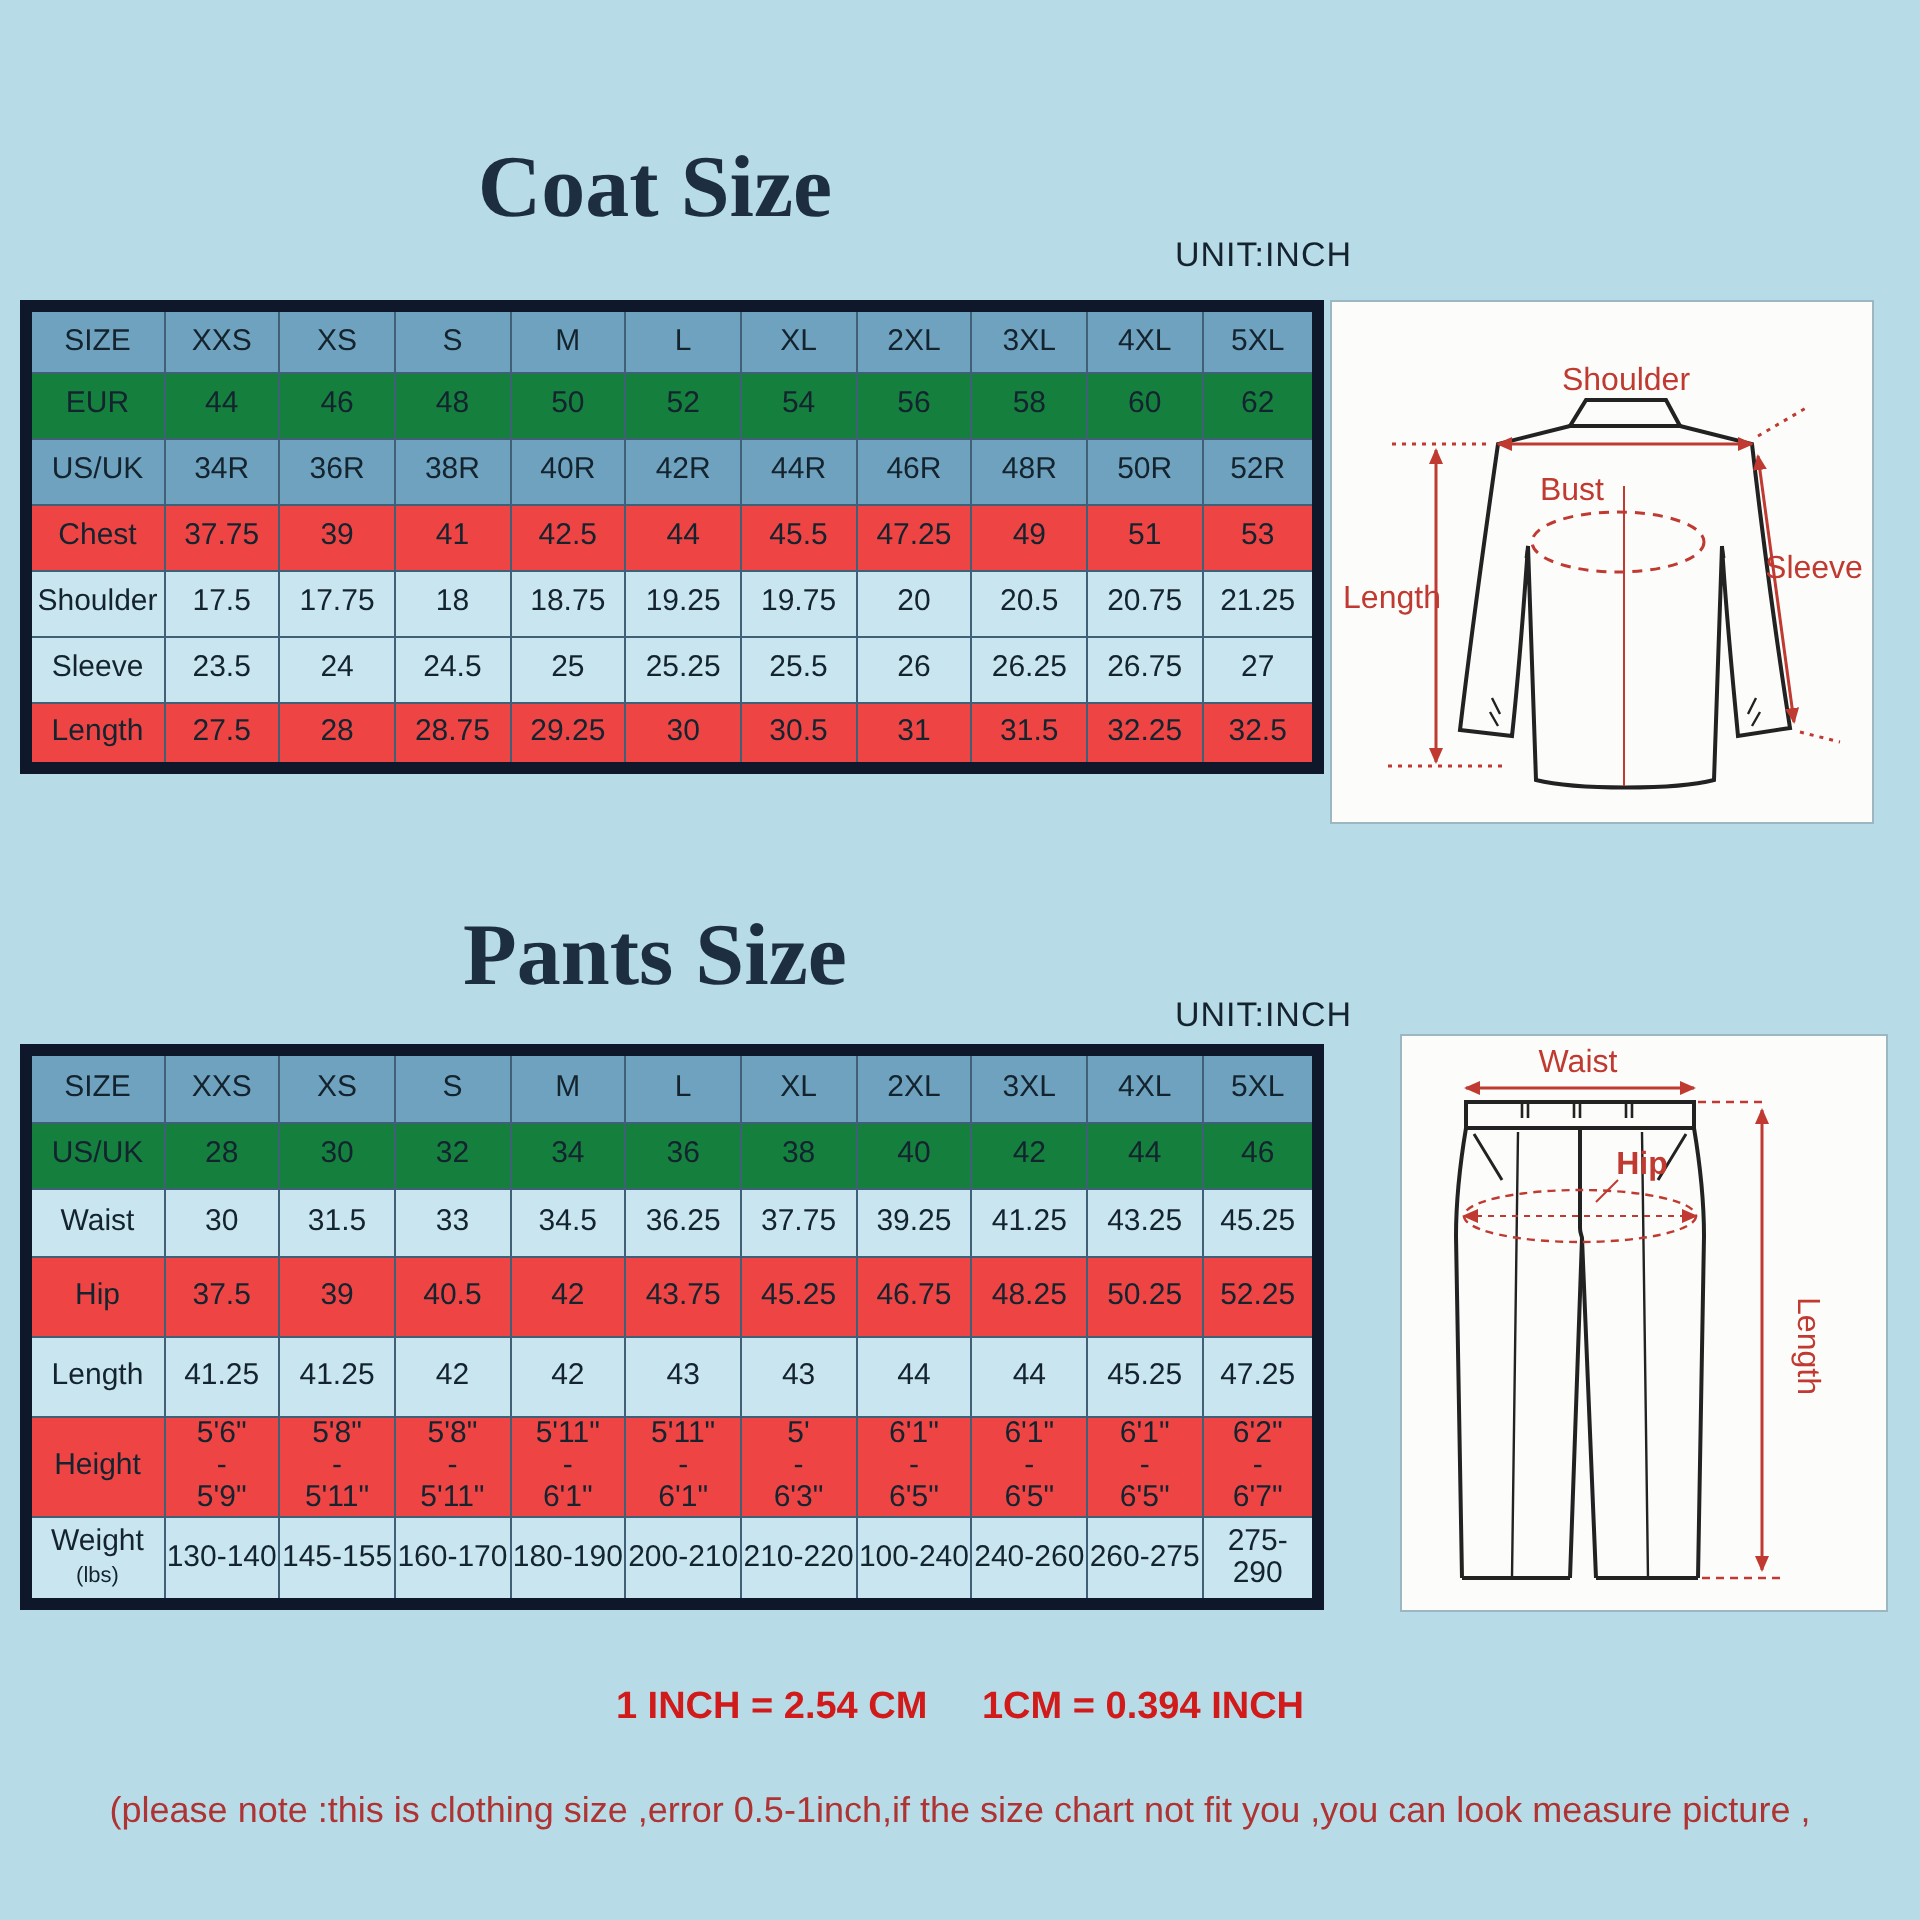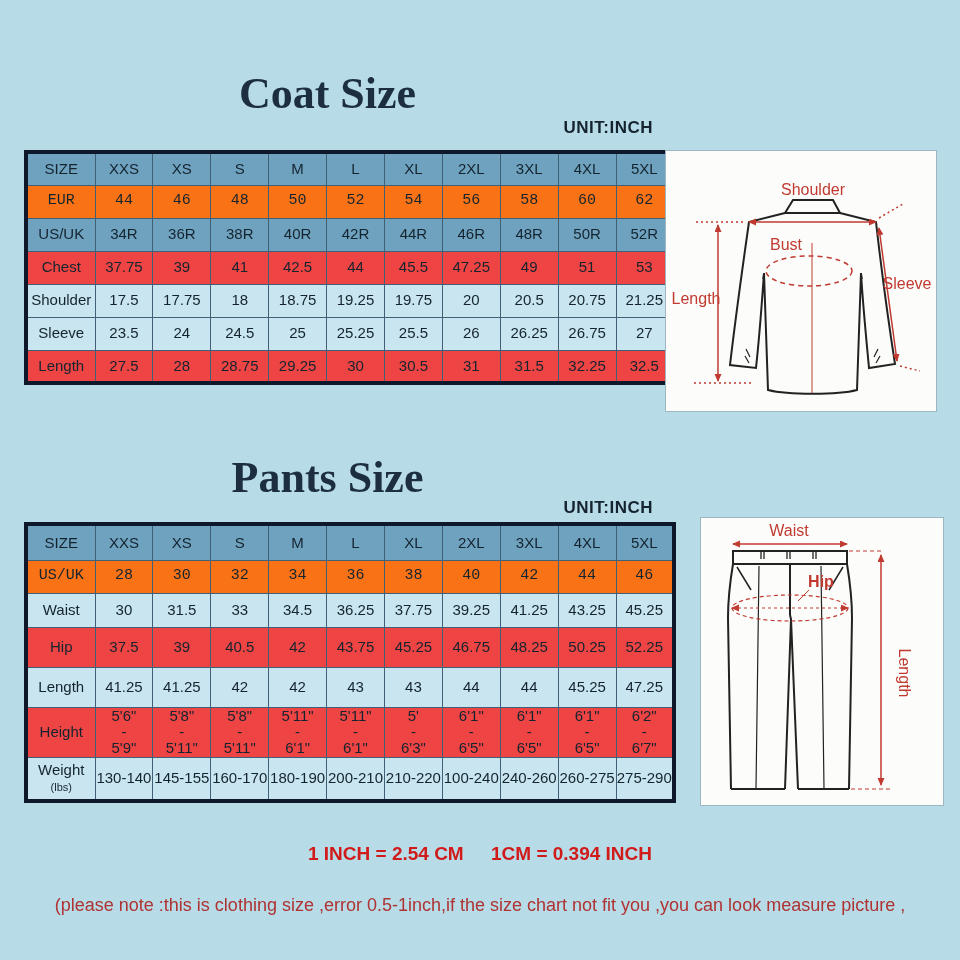--- a/index.html
+++ b/index.html
@@ -1,29 +1,29 @@
 <!DOCTYPE html>
 <html><head>
 <meta charset="utf-8">
 <style>
   html,body{margin:0;padding:0;}
   body{background:#b7dce8;font-family:"Liberation Sans",sans-serif;}
   .canvas{position:relative;width:960px;height:960px;background:#b7dce8;overflow:hidden;padding-left:44px;}
 
   .section-title{position:absolute;left:10px;width:635px;text-align:center;
     font-family:"Liberation Serif","DejaVu Serif",serif;font-size:44px;font-weight:600;color:#1c2e40;}
-  .unit-label{position:absolute;left:0;width:653px;text-align:right;
-    font-size:17px;font-weight:bold;color:#15232f;letter-spacing:.5px;}
-
-  table.size-table{position:absolute;left:24px;border-collapse:collapse;table-layout:fixed;
-    width:652px;border:4px solid #0f172a;}
+  .unit-label{position:absolute;left:23px;width:653px;text-align:right;
+    font-size:17px;font-weight:normal;color:#15232f;letter-spacing:.5px;}
+
+  table.size-table{position:absolute;left:10px;border-collapse:collapse;table-layout:fixed;
+    width:652px;border:6px solid #0f172a;}
   table.size-table td{border:1px solid #3f6077;text-align:center;vertical-align:middle;
     font-size:15px;color:#14242f;padding:0;white-space:pre-line;line-height:1.08;}
   td.hdr0{background:#6fa2bf;}
-  td.hdr1{background:#f97316;font-family:Liberation Mono, monospace;}
+  td.hdr1{background:#15803d;}
   td.row-blue{background:#c9e6f0;}
   td.row-white{background:#ef4444;}
   td .sub{font-size:11px;}
   #coat-table{top:150px;}
   #coat-tbody tr{height:33px;}
   #pants-table{top:522px;}
   #pants-tbody tr:nth-child(1){height:36px;}
   #pants-tbody tr:nth-child(2){height:33px;}
   #pants-tbody tr:nth-child(3){height:34px;}
   #pants-tbody tr:nth-child(4){height:40px;}

